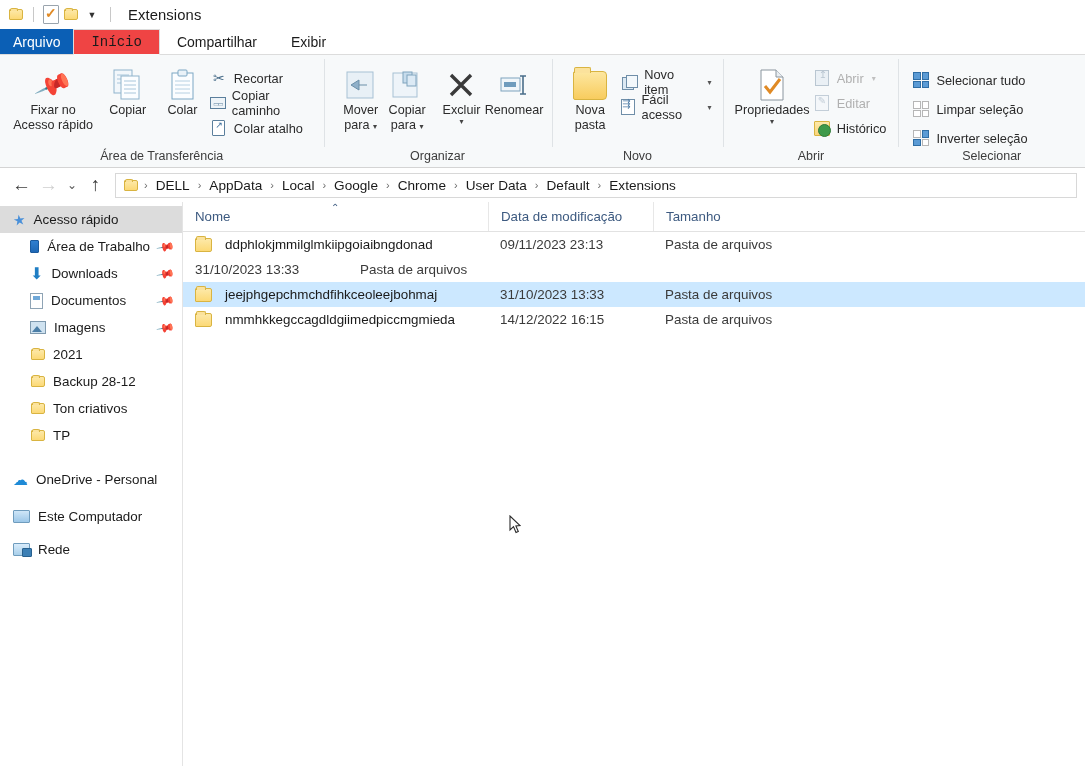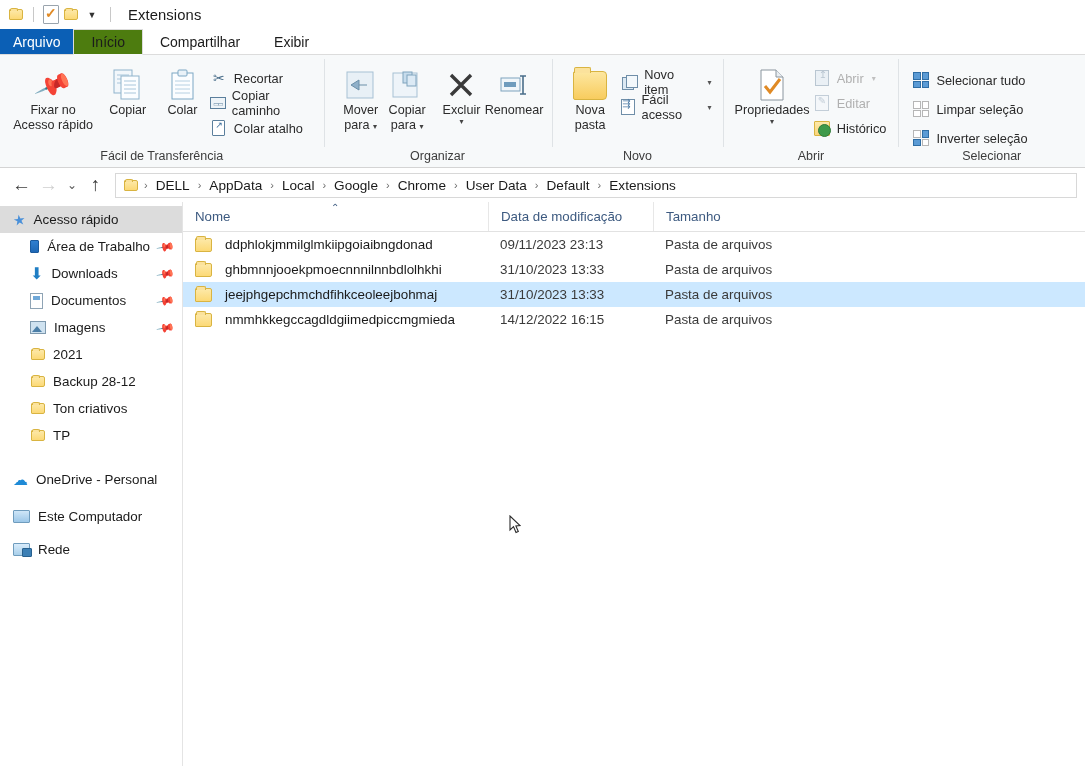--- a/index.html
+++ b/index.html
@@ -67,22 +67,23 @@
   .tabstrip {
     height: 26px; display: flex; align-items: stretch;
     background: #ffffff; border-bottom: 1px solid #dcdcdc;
   }
   .tab {
     padding: 0 17px; display: flex; align-items: center;
     font-size: 14px; color: #1b1b1b; cursor: default;
   }
   .tab.file { background: #0b5fb5; color: #fff; font-size: 14px; padding: 0 13px; }
   .tab.active {
-    background: #4d7c0f; border: 1px solid #dcdcdc; border-bottom: 1px solid #f7f9fa;
+    background: #ef4444; border: 1px solid #dcdcdc; border-bottom: 1px solid #f7f9fa;
     margin-bottom: -1px;
+    font-family: Liberation Mono, monospace;
   }
 
   
   .ribbon {
     height: 113px; background: #f7f9fa;
     border-bottom: 1px solid #d4d4d4;
     display: flex; position: relative;
   }
   .rgroup {
     display: flex; flex-direction: column; justify-content: space-between;
@@ -356,21 +357,21 @@
           <span>Copiar caminho</span>
         </div>
         <div class="smallbtn">
           <span class="gl">
               <span class="ic-clip"></span>
             </span>
           <span>Colar atalho</span>
         </div>
       </div>
     </div>
-    <div class="rgroup-title">Fácil de Transferência</div>
+    <div class="rgroup-title">Área de Transferência</div>
   </div>
 
   <div class="rgroup" style="width:228px">
     <div class="rgroup-items" style="padding-left:14px">
       <div class="bigbtn" style="width:54px">
         <div class="gl">
           <svg width="32" height="30" viewBox="0 0 32 30">
             <rect x="2" y="2" width="26" height="26" fill="#e8f0f6" stroke="#a7c1d4"></rect>
             <path d="M22 15 L14 15 L14 10 L6 15 L14 20 L14 15" fill="#8fb0c9" stroke="#6b8fa8"></path>
           </svg>
@@ -623,24 +624,20 @@
           <span>ddphlokjmmilglmkiipgoiaibngdonad</span>
         </div>
         <div class="cell date c-date">09/11/2023 23:13</div>
         <div class="cell type c-type">Pasta de arquivos</div>
         <div class="cell c-size"></div>
       </div>
     </div>
 
     <div class="row">
       <div class="selwrap" style="display:flex">
-        <div class="cell c-name">
-          <span class="folder"></span>
-          <span>ghbmnnjooekpmoecnnnilnnbdlolhkhi</span>
-        </div>
         <div class="cell date c-date">31/10/2023 13:33</div>
         <div class="cell type c-type">Pasta de arquivos</div>
         <div class="cell c-size"></div>
       </div>
     </div>
 
     <div class="row selected">
       <div class="selwrap" style="display:flex">
         <div class="cell c-name">
           <span class="folder"></span>

